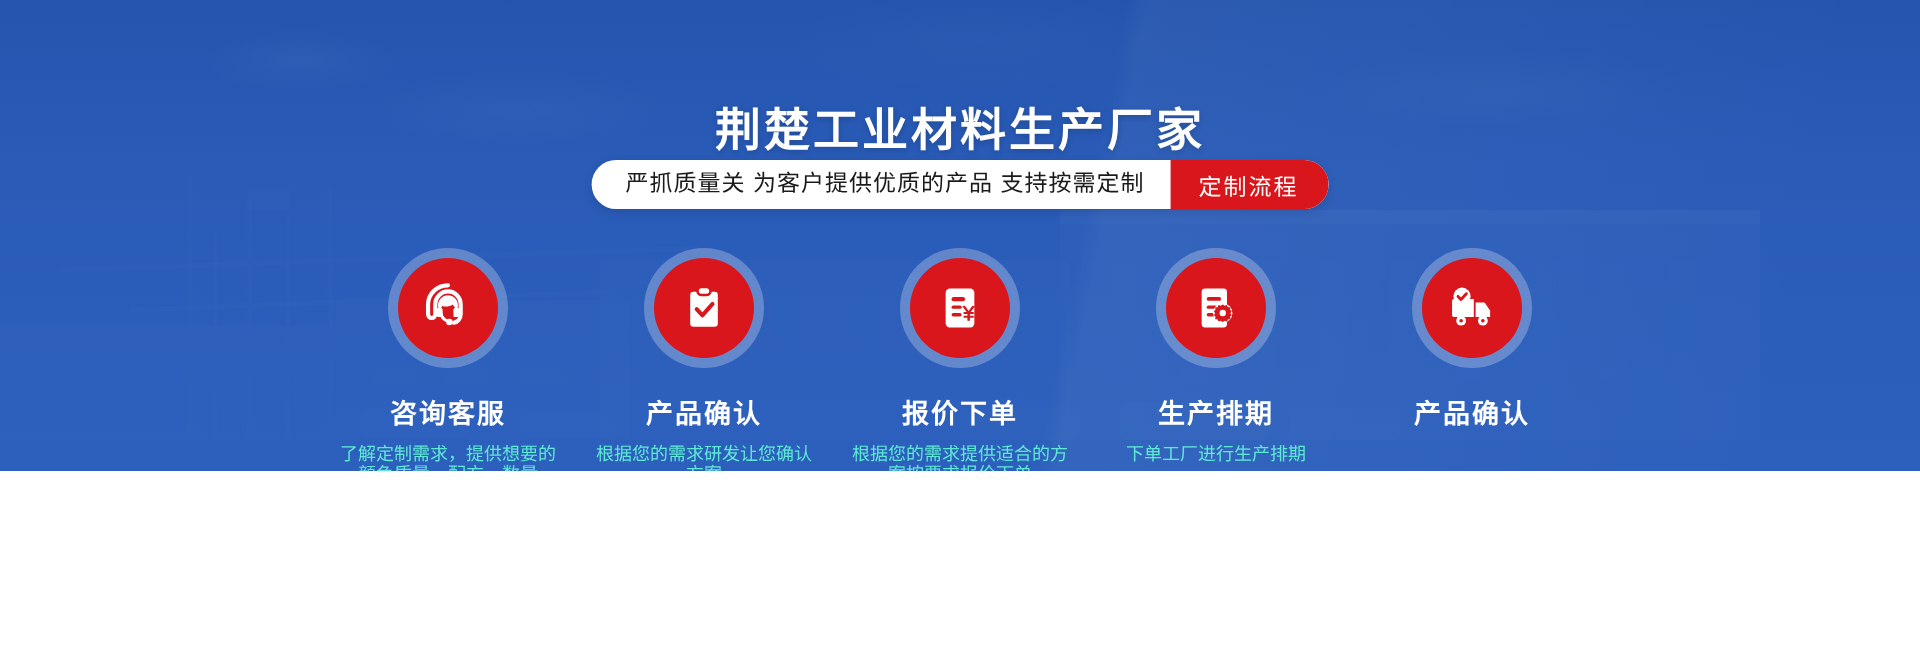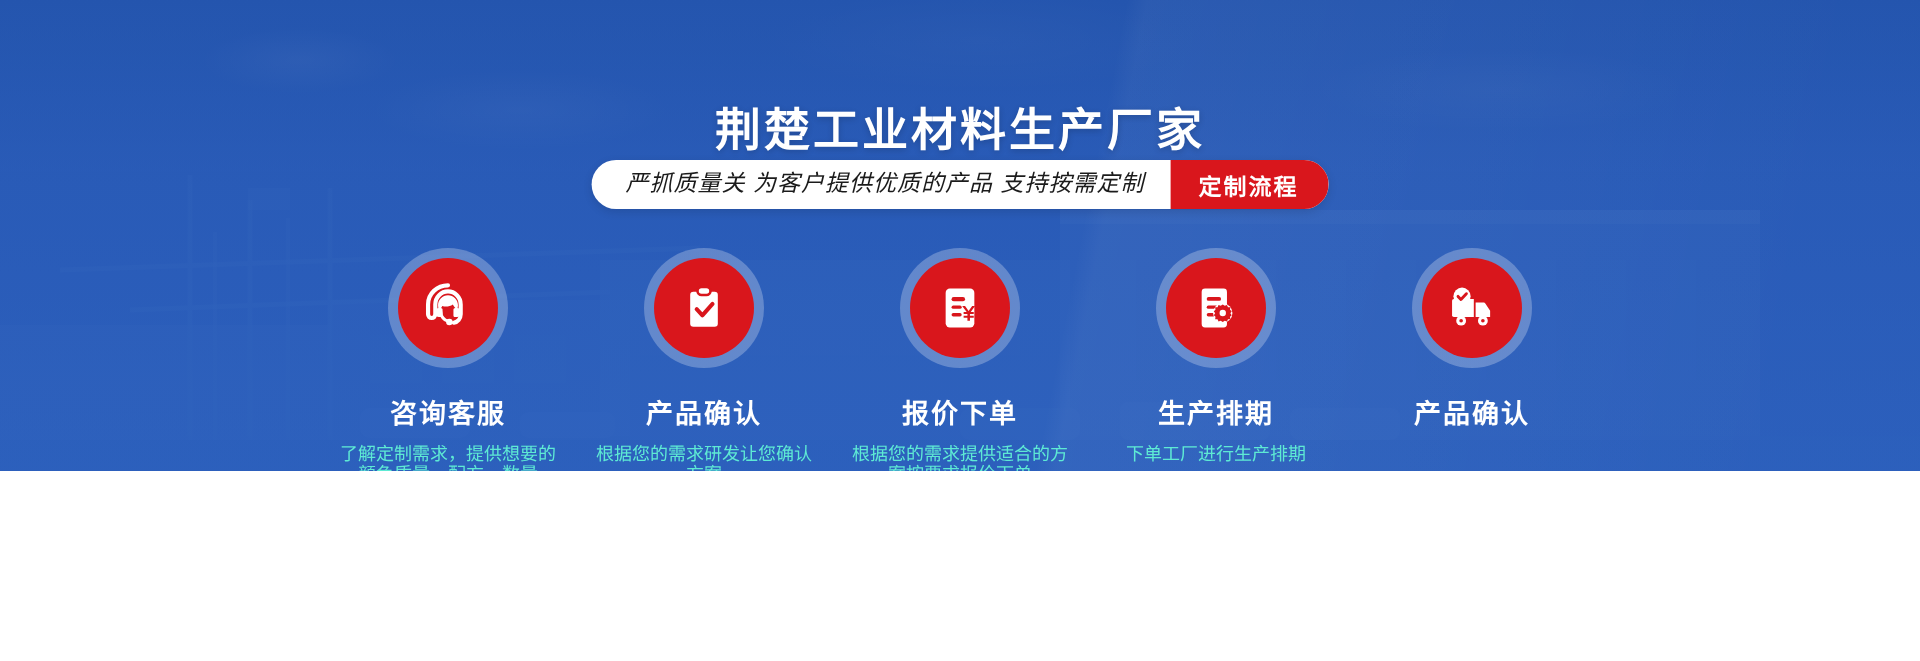--- a/index.html
+++ b/index.html
@@ -68,28 +68,27 @@
     background:#ffffff;
     border-radius:26px;
     overflow:hidden;
     box-shadow:0 3px 10px rgba(0,0,0,.12);
   }
   .slogan-text{
     display:flex; align-items:center;
     padding:0 26px 8px 34px;
     font-size:23px; color:#1b1b1b; letter-spacing:1px;
     white-space:nowrap;
-    font-style:italic;
   }
   .slogan-btn{
     display:flex; align-items:center; justify-content:center;
     padding:0 30px 0 28px;
     background:#d9161c;
     color:#ffffff;
-    font-size:23px; font-weight:bold; letter-spacing:2px;
+    font-size:23px; font-weight:normal; letter-spacing:2px;
     white-space:nowrap;
     border:none; cursor:pointer;
     font-family:inherit;
   }
 
   
   .steps{
     position:absolute; top:248px; left:50%; transform:translateX(-50%);
     width:1280px;
     display:flex; justify-content:center; align-items:flex-start;

